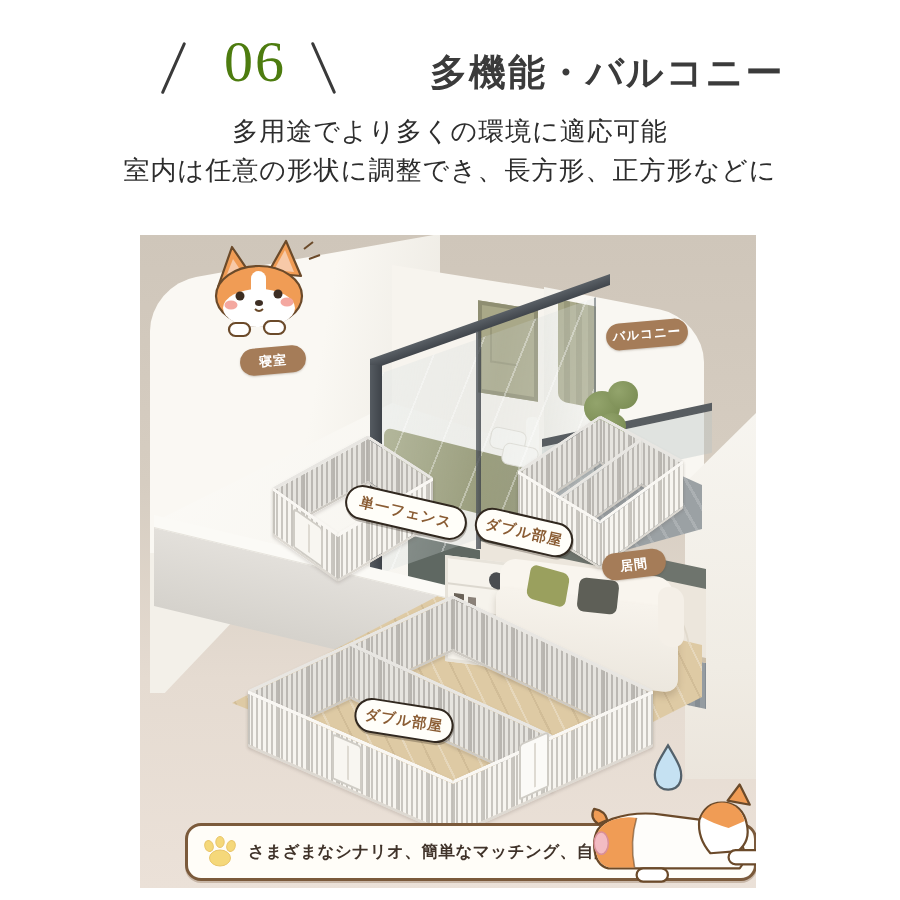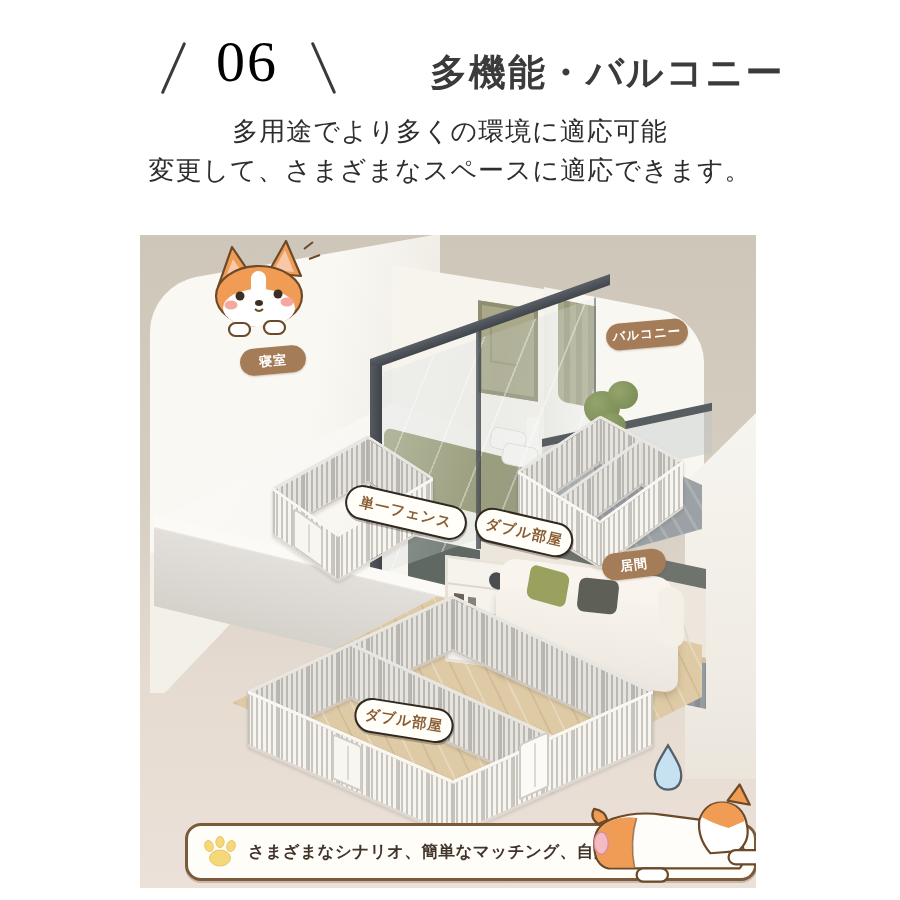--- a/index.html
+++ b/index.html
@@ -1,21 +1,21 @@
 <!DOCTYPE html>
 <html style="--bg-top: #cfc6ba; --bg-bottom: #ebe1d8; --badge-brown: #a57c58; --badge-text-brown: #8a5c33; --banner-border: #7b5a3b; --paw-yellow: #f5d87a; --corgi-orange: #f09c55; --frame-dark: #4a5056; --bed-green: #94966c; --wood-floor: #decaa4; --text-dark: #2e2e2e;"><head>
 <meta charset="utf-8">
 <style>
   html,body{margin:0;padding:0;}
   body{width:900px;height:900px;background:#ffffff;position:relative;overflow:hidden;
        font-family:"Liberation Sans","DejaVu Sans",sans-serif;color:#2e2e2e;}
 
   
   .slash{position:absolute;width:2.5px;height:56px;background:#3a3a3a;border-radius:2px;}
-  .hnum{position:absolute;left:216px;top:28px;font-size:58px;letter-spacing:2px;color:#000000;
+  .hnum{position:absolute;left:224px;top:28px;font-size:58px;letter-spacing:2px;color:#4d7c0f;
         font-family:"Liberation Serif","DejaVu Serif",serif;}
   .htitle{position:absolute;left:430px;top:48px;font-size:37px;font-weight:700;color:#3b3b3b;letter-spacing:2px;}
   .desc{position:absolute;left:0;top:112px;width:900px;text-align:center;font-size:26px;
         font-weight:500;line-height:39px;color:#2d2d2d;letter-spacing:1px;}
 
   
   .scene{position:absolute;left:140px;top:235px;width:616px;height:653px;overflow:hidden;
          background:linear-gradient(180deg,var(--bg-top,#cfc6ba) 0%,#d6cdc1 38%,#e5dbd1 68%,var(--bg-bottom,#ebe1d8) 100%);}
   .scene > div, .scene > svg{position:absolute;}
 
@@ -149,21 +149,21 @@
 </head>
 <body>
 
 <div class="slash" style="left:172px;top:40px;transform:rotate(24deg);"></div>
 <div class="hnum">06</div>
 <div class="slash" style="left:322px;top:40px;transform:rotate(-24deg);"></div>
 <div class="htitle">多機能・バルコニー</div>
 
 <div class="desc">
   <div>多用途でより多くの環境に適応可能</div>
-  <div>変更して、さまざまなスペースに適応できます。</div>
+  <div>室内は任意の形状に調整でき、長方形、正方形などに</div>
 </div>
 
 <div class="scene">
 
   <div class="lwall"></div>
   <div class="lwall-low"></div>
   <div class="bwall"></div>
   <div class="picture"></div>
   <div class="curtain"></div>
   <div class="rwall"></div>

